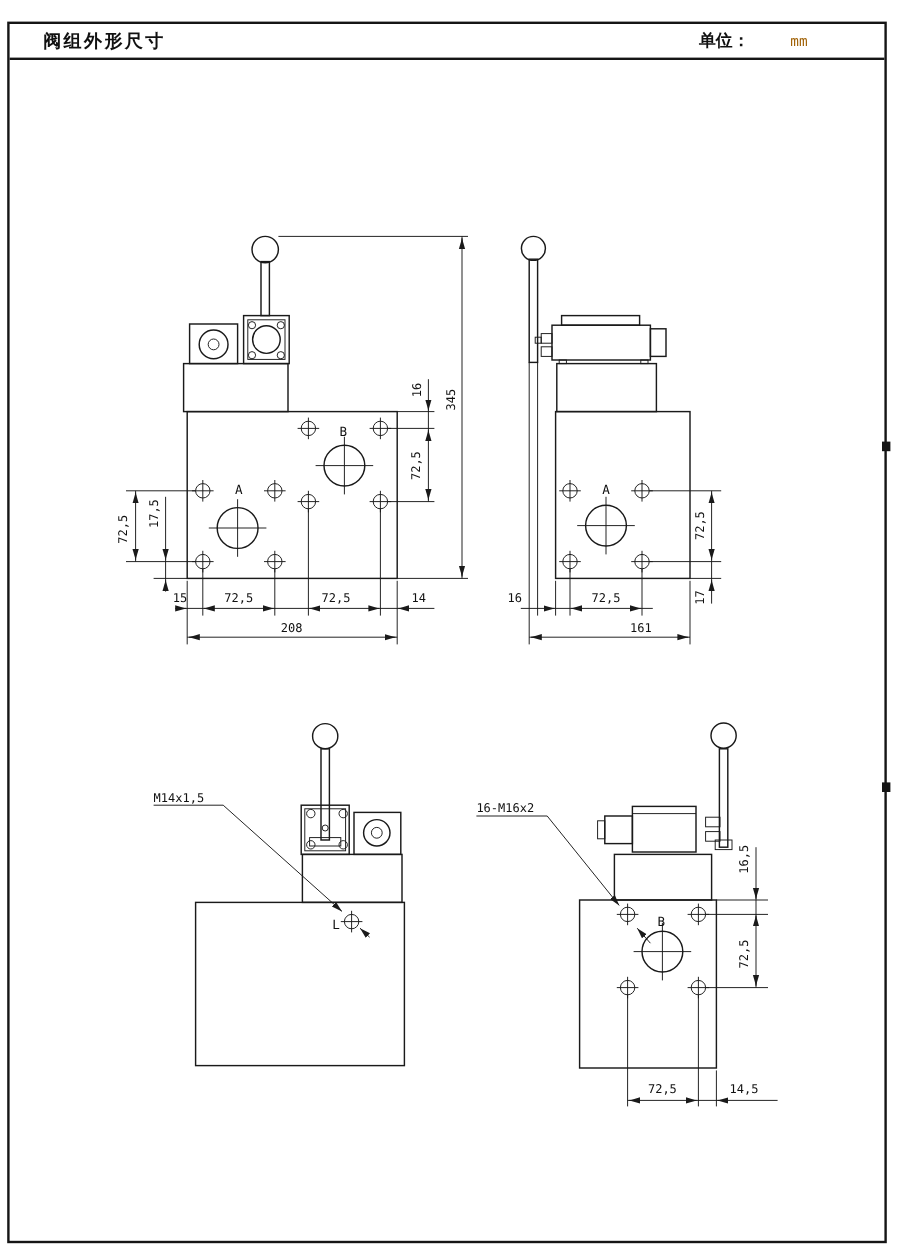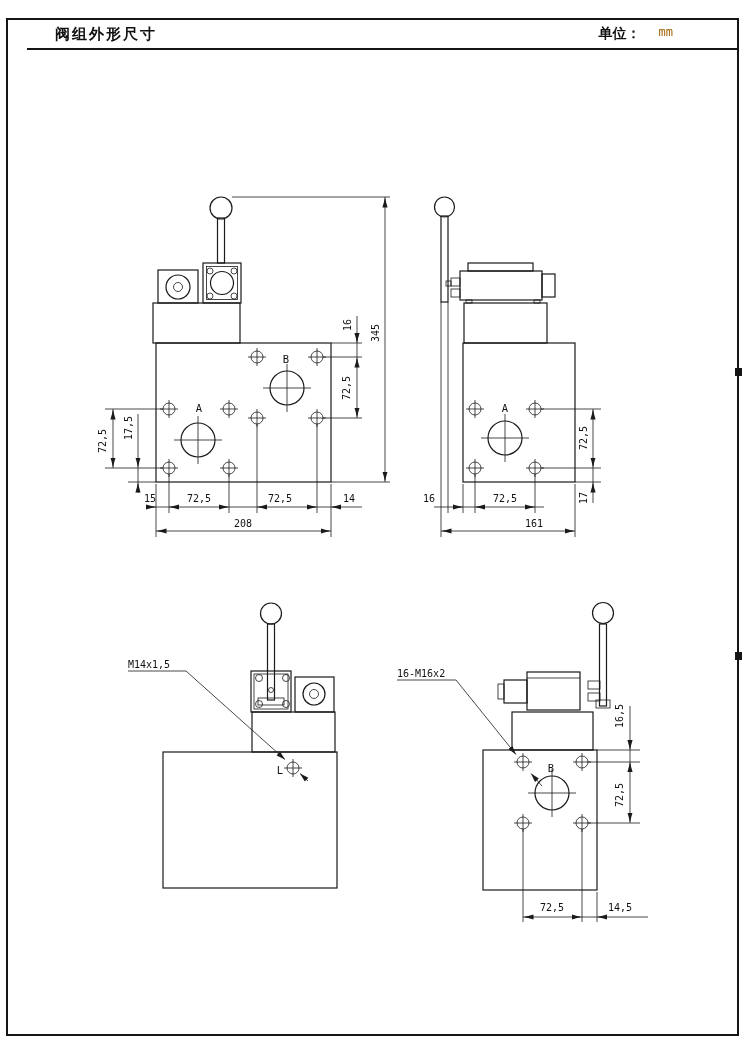--- a/index.html
+++ b/index.html
@@ -1,22 +1,22 @@
 <!DOCTYPE html>
 <html><head>
 <meta charset="utf-8">
 <style>
   html,body{margin:0;padding:0;background:#fff;}
   .page{position:relative;width:750px;height:1044px;background:#fff;overflow:hidden;
         font-family:"Liberation Sans", sans-serif;}
   .sheet{position:absolute;left:6px;top:18px;width:733px;height:1018px;
-         border:2px solid #151515;box-sizing:border-box;padding-left:19px;}
+         border:2px solid #151515;box-sizing:border-box;}
   .titlebar{height:30px;border-bottom:2px solid #151515;display:flex;align-items:center;box-sizing:border-box;}
   .titlebar .ttl{margin-left:28px;font-size:15px;font-weight:bold;letter-spacing:2px;color:#111;}
-  .unitwrap{margin-left:auto;margin-right:64px;display:flex;gap:18px;}
+  .unitwrap{margin-left:auto;margin-right:64px;display:flex;align-items:center;gap:34px;}
   .unitwrap .ul{font-size:14px;font-weight:bold;color:#111;}
   .unitwrap .uv{font-size:12px;color:#a16207;font-family:"DejaVu Sans Mono", monospace;}
   svg{position:absolute;left:0;top:0;}
   .o{fill:none;stroke:#1a1a1a;stroke-width:1.2;}
   .t{fill:none;stroke:#1a1a1a;stroke-width:0.8;}
   .st{fill:none;stroke:#1a1a1a;stroke-width:0.8;}
   text{fill:#111;font-family:"DejaVu Sans Mono", monospace;font-size:10px;}
   text.cap{font-size:10.5px;}
   .tick{position:absolute;width:7px;height:8px;background:#151515;}
 </style>

